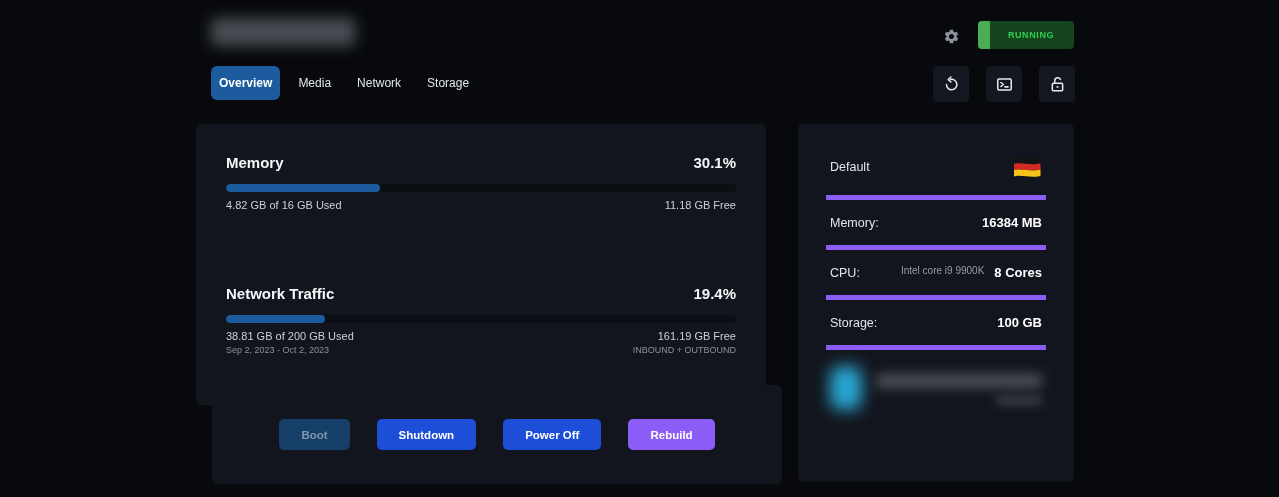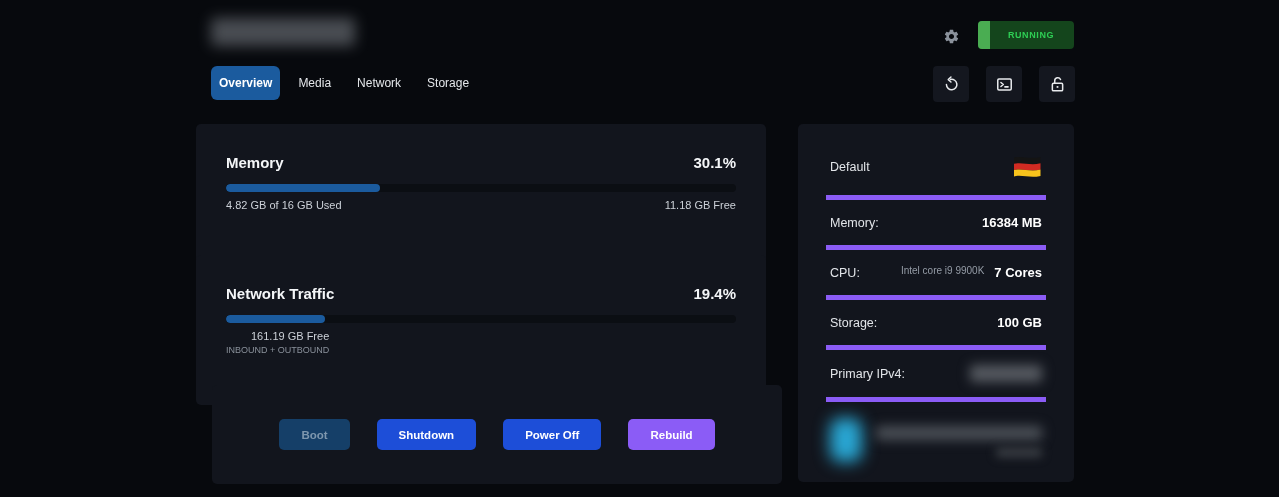--- a/index.html
+++ b/index.html
@@ -157,20 +157,24 @@
 
 <div class="abs card card-usage" id="network-card">
   <div class="usage-head">
     <span class="usage-title">Network Traffic</span>
     <span class="usage-pct">19.4%</span>
   </div>
   <div class="bar-track">
     <div class="bar-fill" style="width: 19.4%;"></div>
   </div>
   <div class="usage-foot">
+    <span>
+      <div class="main">38.81 GB of 200 GB Used</div>
+      <div class="sub">Sep 2, 2023 - Oct 2, 2023</div>
+    </span>
     <span class="right">
       <div class="main">161.19 GB Free</div>
       <div class="sub">INBOUND + OUTBOUND</div>
     </span>
   </div>
 </div>
 
 <div class="abs card" id="actions-card">
   <button class="action-btn disabled" disabled="">Boot</button>
   <button class="action-btn primary">Shutdown</button>
@@ -193,33 +197,29 @@
 
   <div class="detail-row">
     <span class="detail-label">Memory:</span>
     <span class="detail-value">16384 MB</span>
   </div>
 
   <div class="detail-row">
     <span class="detail-label">CPU:</span>
     <span class="cpu-right">
       <span class="cpu-model">Intel core i9 9900K</span>
-      <span class="detail-value">7 Cores</span>
+      <span class="detail-value">8 Cores</span>
     </span>
   </div>
 
   <div class="detail-row">
     <span class="detail-label">Storage:</span>
     <span class="detail-value">100 GB</span>
   </div>
 
-  <div class="detail-row">
-    <span class="detail-label">Primary IPv4:</span>
-    <span class="ipv4-blur"></span>
-  </div>
 
   <div class="detail-row os-row">
     <span class="os-icon-blur"></span>
     <span class="os-text-wrap">
       <span class="os-name-blur" style="display:block;"></span>
       <span class="os-sub-blur" style="display:block;"></span>
     </span>
   </div>
 
 </div>

